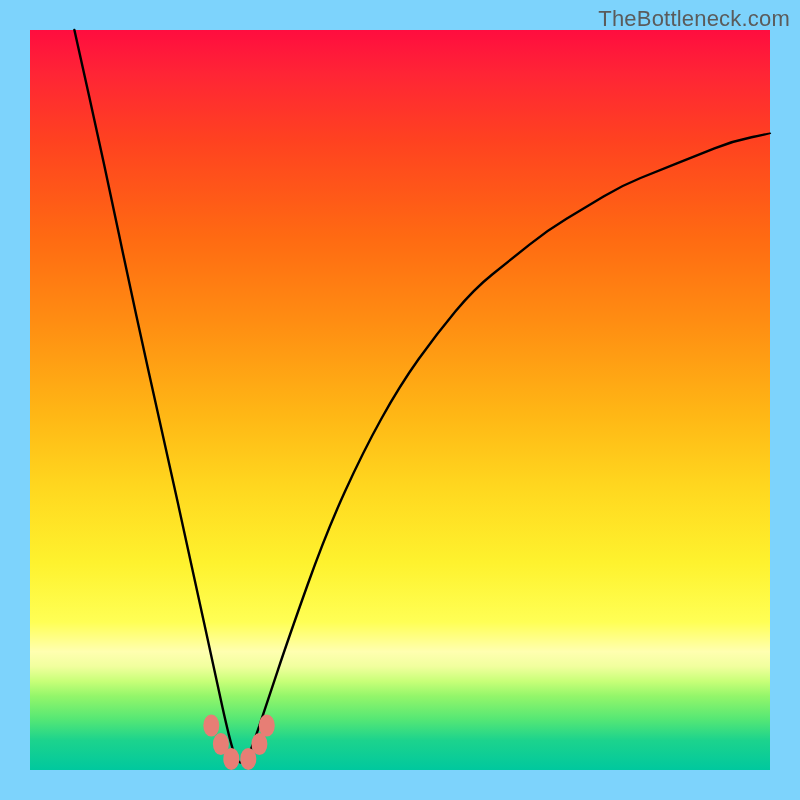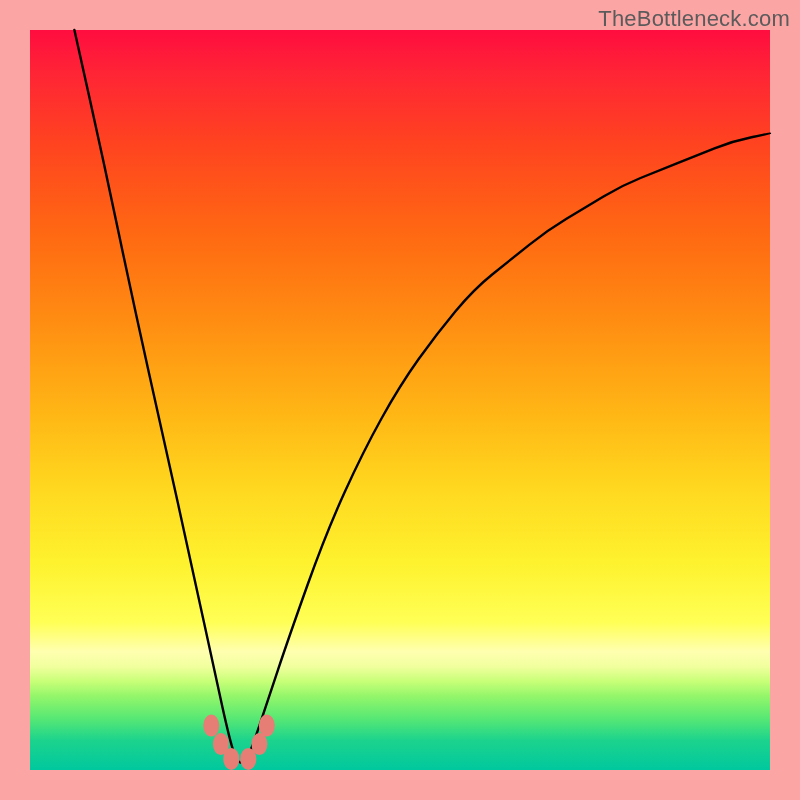--- a/index.html
+++ b/index.html
@@ -9,21 +9,21 @@
     height: 800px;
     overflow: hidden;
     background: #000;
     font-family: Arial, Helvetica, sans-serif;
   }
   .frame {
     position: absolute;
     left: 0; top: 0;
     width: 800px;
     height: 800px;
-    background: #fca5a5;
+    background: #7dd3fc;
   }
   .plot-area {
     position: absolute;
     left: 30px;
     top: 30px;
     width: 740px;
     height: 740px;
     
     background: linear-gradient(
       to bottom,

